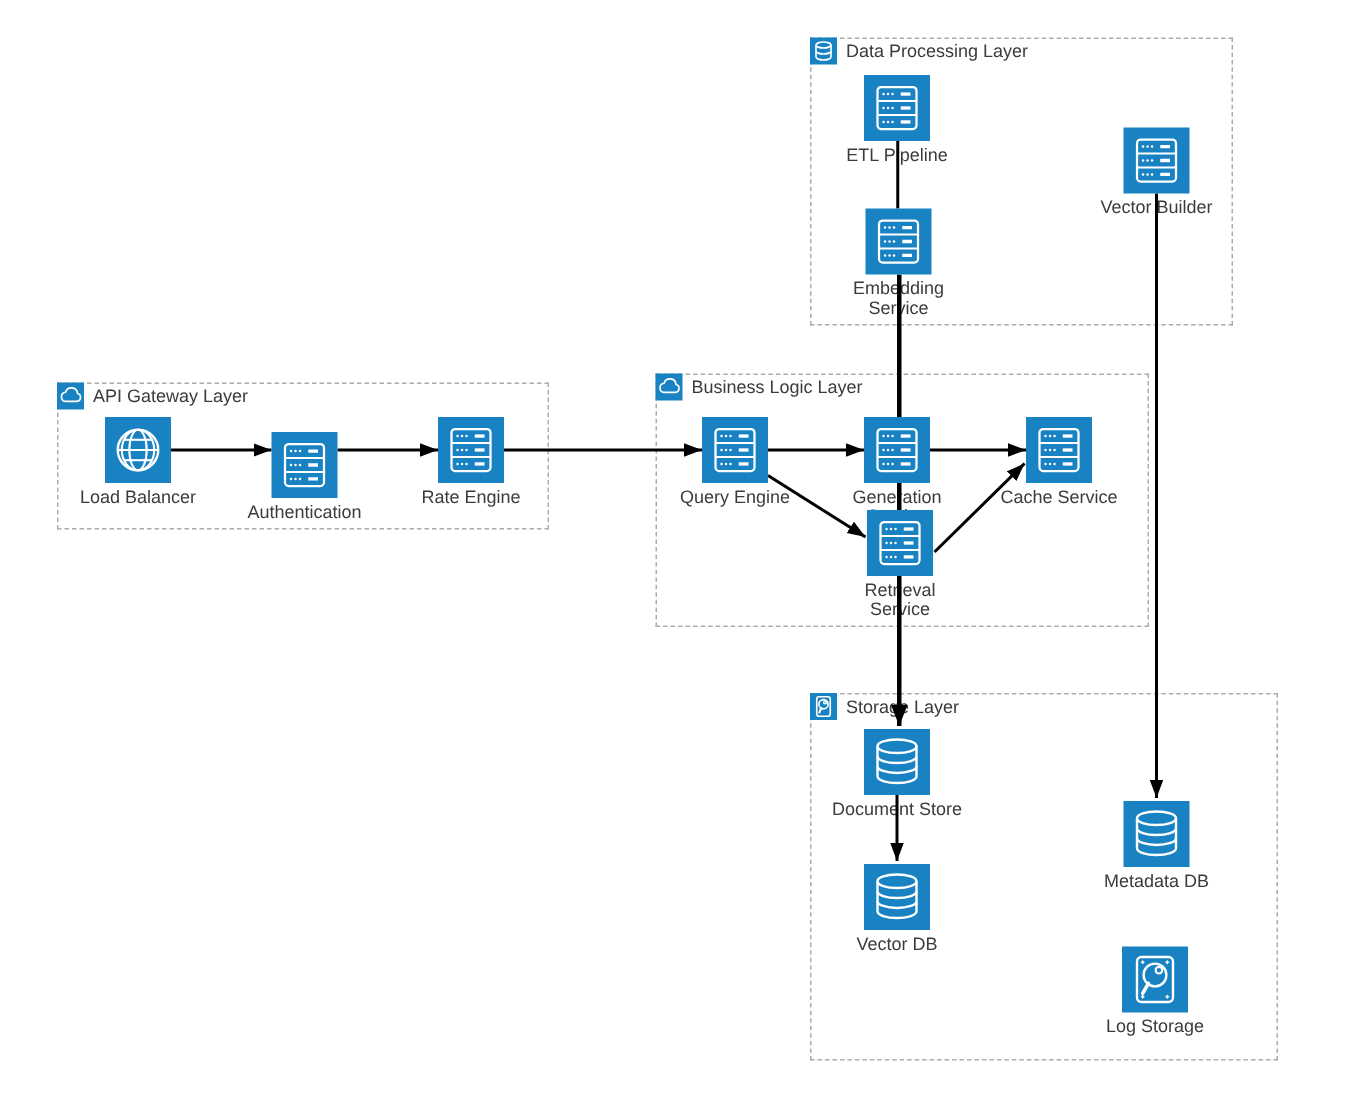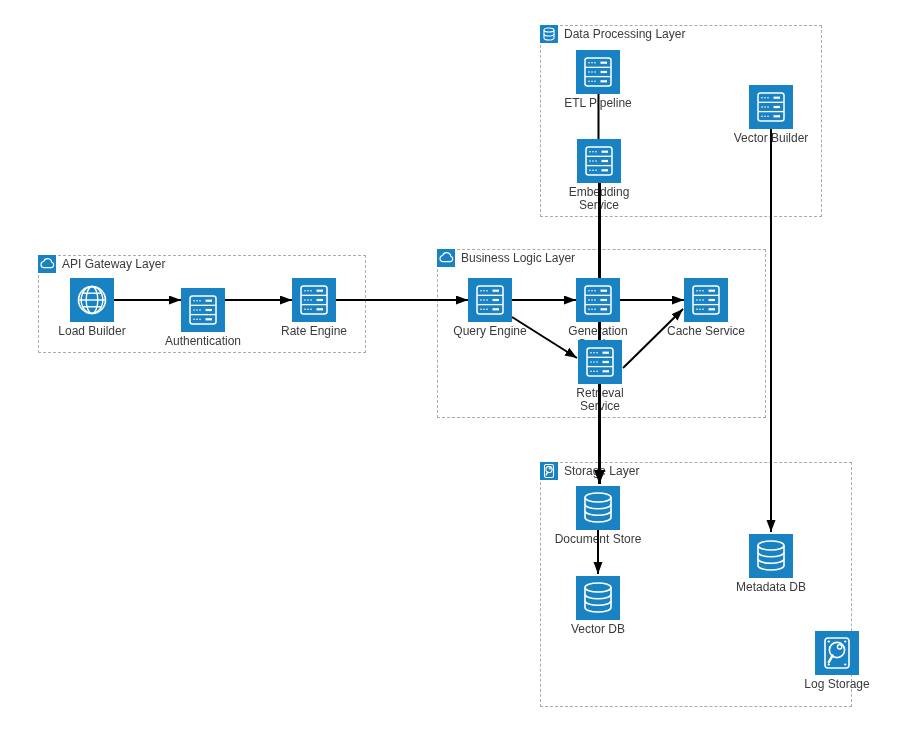--- a/index.html
+++ b/index.html
@@ -191,21 +191,21 @@
         </svg>
       </div>
     <div class="nlabel">Vector Builder</div>
   </div>
   <div class="node" style="left:70px;top:278px">
     <div class="nbox">
         <svg viewBox="0 0 44 44">
           <use href="#g-globe"></use>
         </svg>
       </div>
-    <div class="nlabel">Load Builder</div>
+    <div class="nlabel">Load Balancer</div>
   </div>
   <div class="node" style="left:181px;top:288px">
     <div class="nbox">
         <svg viewBox="0 0 44 44">
           <use href="#g-server"></use>
         </svg>
       </div>
     <div class="nlabel">Authentication</div>
   </div>
   <div class="node" style="left:292px;top:278px">
@@ -265,21 +265,21 @@
     <div class="nlabel">Vector DB</div>
   </div>
   <div class="node" style="left:749px;top:534px">
     <div class="nbox">
         <svg viewBox="0 0 44 44">
           <use href="#g-db"></use>
         </svg>
       </div>
     <div class="nlabel">Metadata DB</div>
   </div>
-  <div class="node" style="left:815px;top:631px">
+  <div class="node" style="left:748px;top:631px">
     <div class="nbox">
         <svg viewBox="0 0 44 44">
           <use href="#g-hdd"></use>
         </svg>
       </div>
     <div class="nlabel">Log Storage</div>
   </div>
 
 </div>
 

